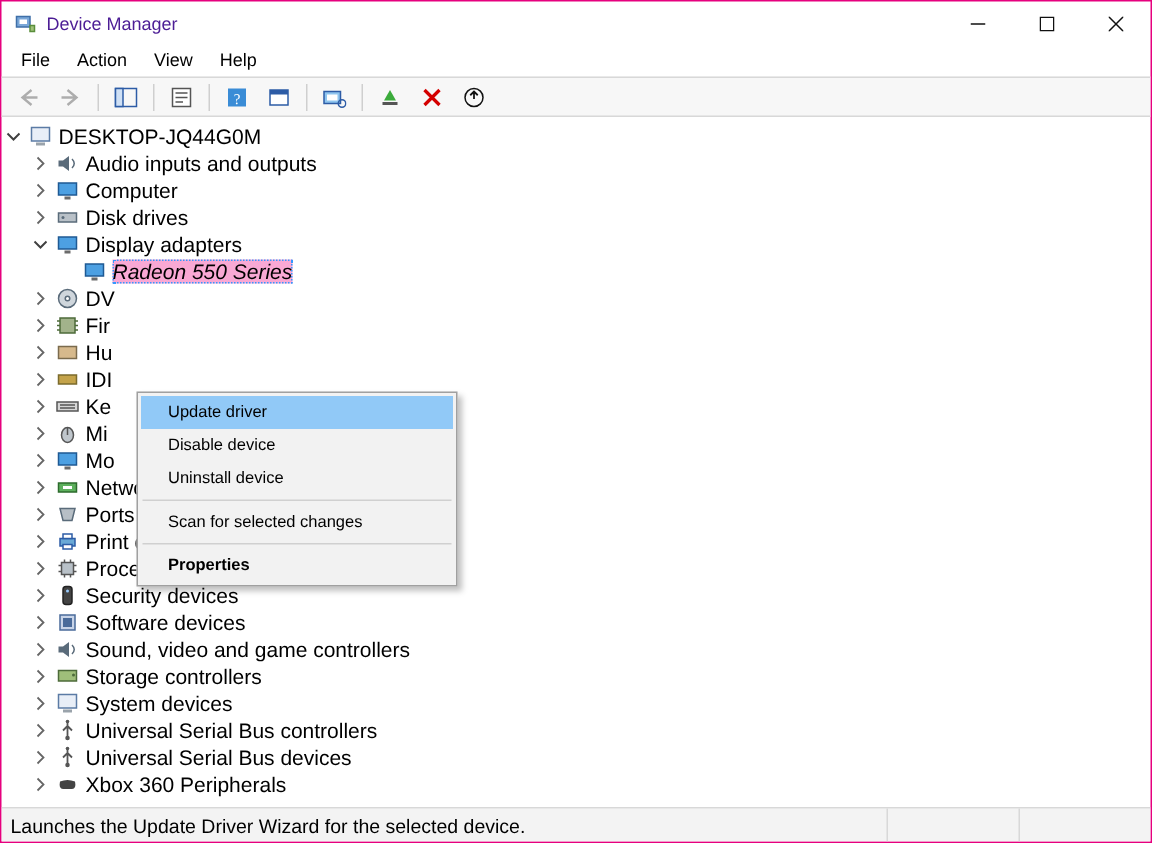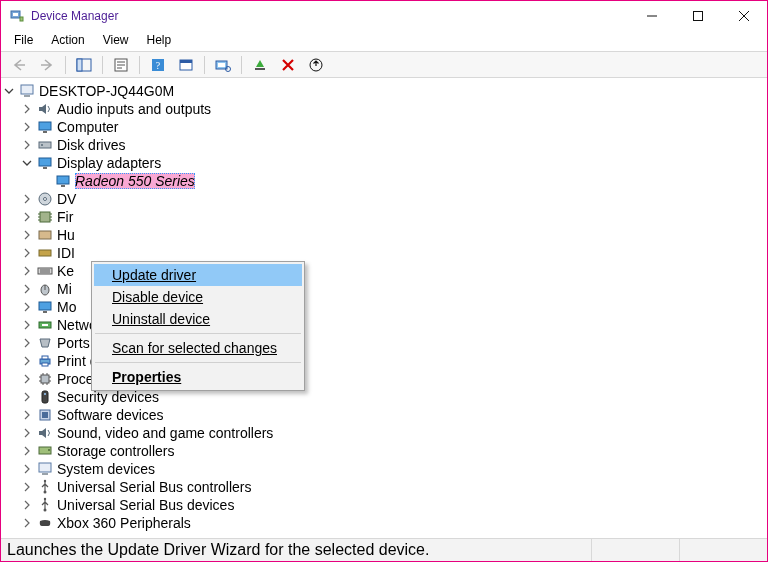--- a/index.html
+++ b/index.html
@@ -24,26 +24,26 @@
   .tree{padding:4px 0;}
   .tree-row{display:flex;align-items:center;height:18px;padding-right:8px;white-space:nowrap;}
   .tree-row .indent{display:inline-block;width:18px;height:18px;}
   .arrow-placeholder{width:16px;height:16px;display:inline-flex;align-items:center;justify-content:center;}
   .dev-icon{width:16px;height:16px;margin:0 4px 0 2px;display:inline-flex;align-items:center;justify-content:center;}
   .tree-label{font-size:14px;}
   .tree-row.selected{background:transparent;}
   .tree-row.selected .tree-label{background:#f9a8d4;outline:1px dotted #3399ff;outline-offset:-1px;font-style:italic;}
   
   .ctxmenu{position:absolute;left:90px;top:183px;width:208px;background:#f2f2f2;border:1px solid #a0a0a0;box-shadow:3px 3px 4px rgba(0,0,0,.25);padding:2px;z-index:10;}
-  .ctxitem{height:22px;display:flex;align-items:center;padding:0 18px;font-size:14px;text-decoration:underline;}
+  .ctxitem{height:22px;display:flex;align-items:center;padding:0 18px;font-size:11px;}
   .ctxitem.highlight{background:#91c9f7;}
   .ctxitem.bold{font-weight:700;}
   .ctxsep{height:1px;background:#d0d0d0;margin:3px 1px;}
   
-  .statusbar{height:22px;background:#f3f3f3;display:flex;align-items:stretch;font-size:16px;}
+  .statusbar{height:22px;background:#f3f3f3;display:flex;align-items:stretch;font-size:13px;}
   .status-cell{padding:0 6px;display:flex;align-items:center;border-right:1px solid #d8d8d8;}
   .status-cell.main{flex:1;}
   .status-cell.small{width:75px;}
   .status-cell:last-child{border-right:none;}
   
   svg{display:block;}
 </style>
 </head>
 <body>
 

